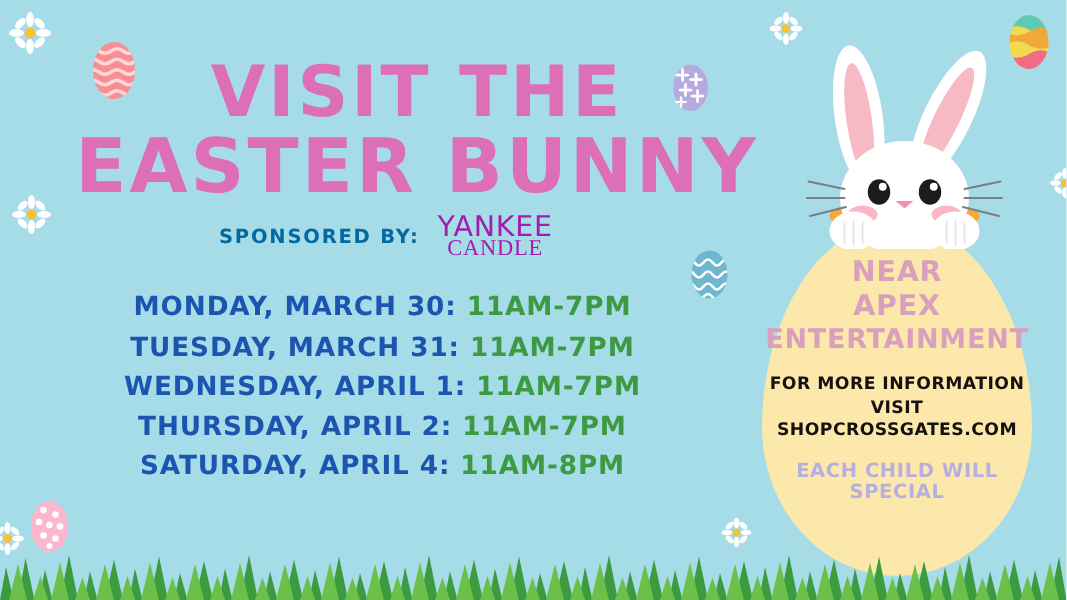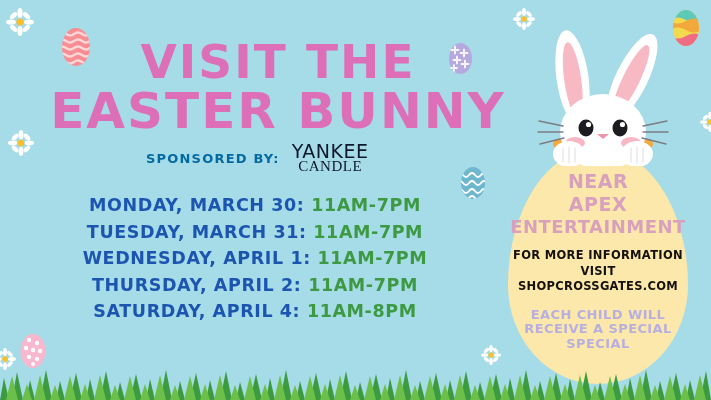--- a/index.html
+++ b/index.html
@@ -53,21 +53,21 @@
     font-family: "DejaVu Sans", sans-serif;
     font-weight: bold;
     font-size: 13px;
     letter-spacing: 1.2px;
     color: #0369a1;
   }
   #yankee-logo {
     display: flex;
     flex-direction: column;
     align-items: center;
-    color: #0f172a;
+    color: #a21caf;
     line-height: 0.92;
     text-align: center;
   }
   #yankee-word-1 {
     font-family: "DejaVu Sans", sans-serif;
     font-size: 19px;
     letter-spacing: 0.5px;
   }
   #yankee-word-2 {
     font-family: Liberation Serif, serif;
@@ -375,21 +375,20 @@
       <div class="egg-head" id="egg-head-2">APEX</div>
       <div class="egg-head" id="egg-head-3">ENTERTAINMENT</div>
 
       <div id="egg-info-block">
         <div class="egg-info">FOR MORE INFORMATION</div>
         <div class="egg-info">VISIT SHOPCROSSGATES.COM</div>
       </div>
 
       <div id="egg-note-block">
         <div class="egg-note">EACH CHILD WILL</div>
-        <div class="egg-note">RECEIVE A SPECIAL</div>
         <div class="egg-note">SPECIAL</div>
       </div>
     </div>
   </div>
 
   <svg class="layer" style="left:533px; top:26px;" width="140" height="140" viewBox="0 0 140 140">
 
     <g transform="rotate(-8 40 70)">
       <ellipse cx="42" cy="52" rx="16" ry="48" fill="#ffffff"></ellipse>
       <ellipse cx="42" cy="54" rx="8.5" ry="38" fill="#f7b9c4"></ellipse>

